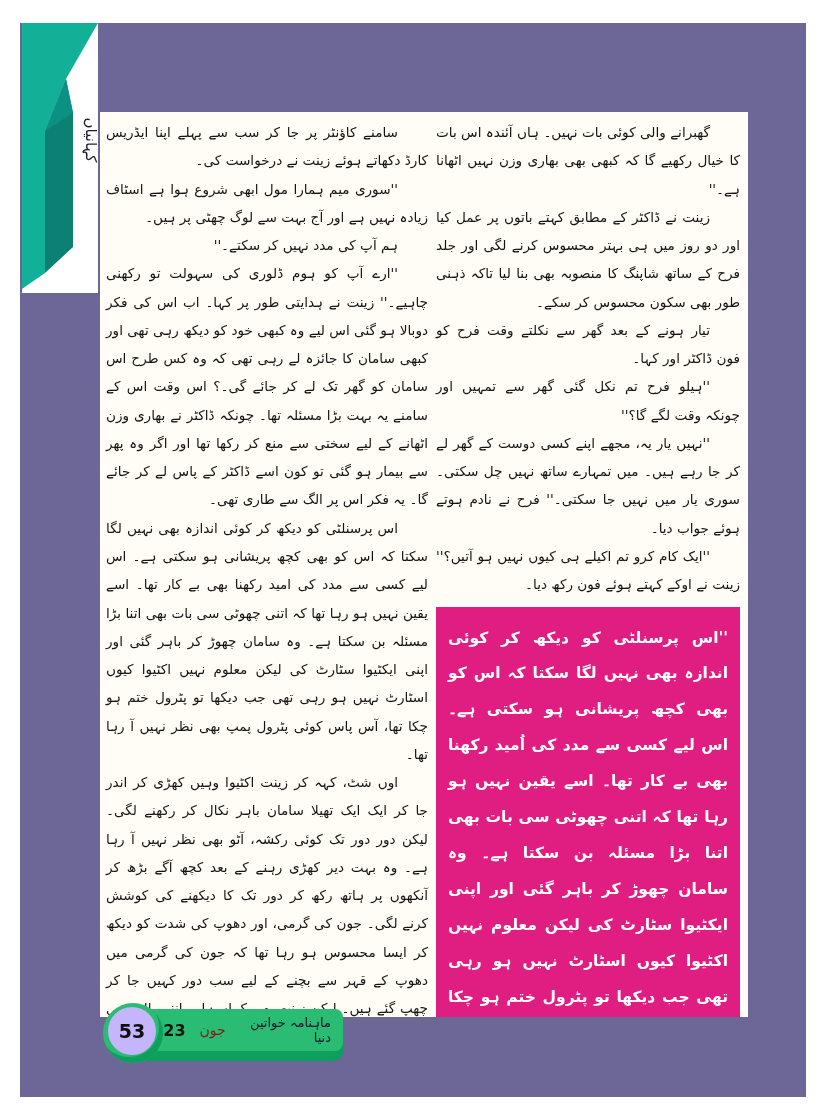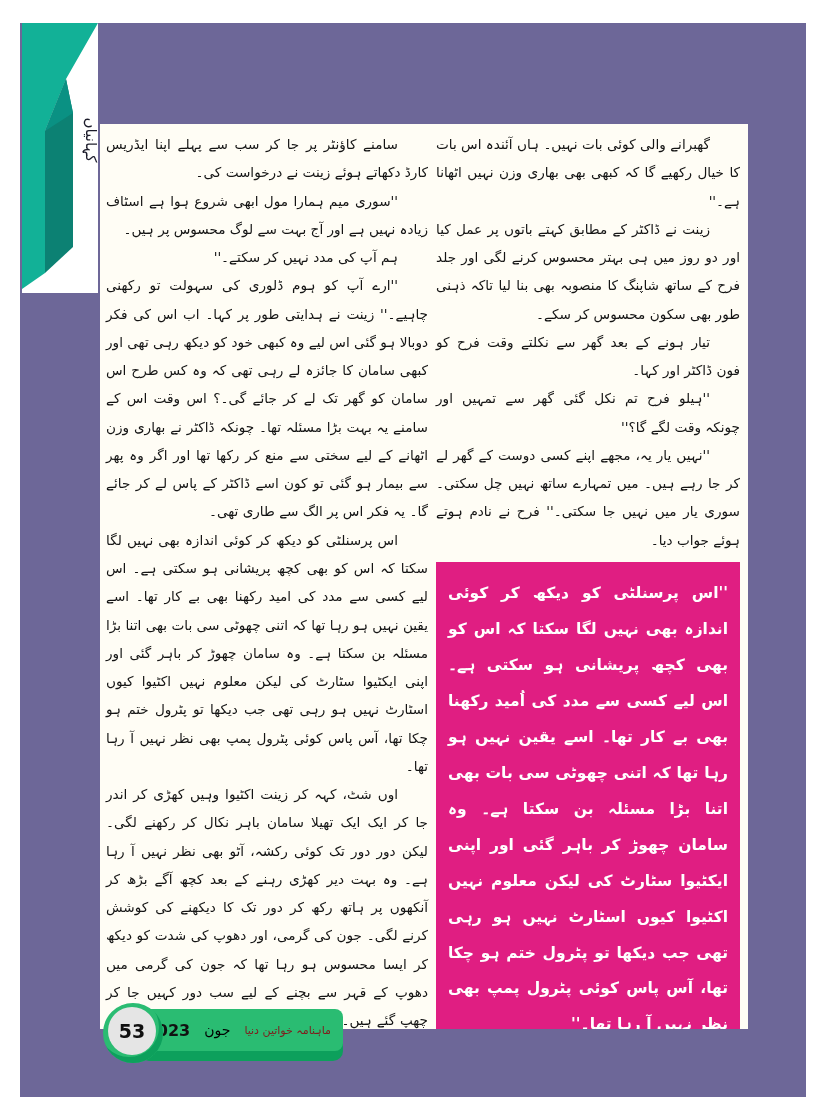--- a/index.html
+++ b/index.html
@@ -10,21 +10,21 @@
     font-family:"DejaVu Sans", sans-serif;
     overflow:hidden;
   }
   
   .purple-panel {
     position:absolute; left:20px; top:23px; width:786px; height:1074px;
     background:#6d6798;
   }
   
   .page {
-    position:absolute; left:100px; top:124px; width:648px; height:905px;
+    position:absolute; left:100px; top:112px; width:648px; height:905px;
     background:#fffdf5; overflow:hidden;
   }
   
   .corner {
     position:absolute; left:22px; top:23px; width:76px; height:270px;
     background:#ffffff;
   }
   .corner svg { display:block; }
   .side-label {
     position:absolute; top:108px; right:-16px;
@@ -54,56 +54,57 @@
   .badge-bar-shadow {
     position:absolute; left:36px; top:18px; width:204px; height:40px;
     background:#0da05c; border-radius:10px;
   }
   .badge-bar {
     position:absolute; left:26px; top:6px; width:214px; height:42px;
     background:#2abc72; border-radius:8px;
     display:flex; align-items:center; justify-content:flex-start;
     direction:rtl; padding:0 12px; gap:14px;
   }
-  .badge-bar .mag   { font-size:11px; color:#7f1d1d; }
-  .badge-bar .month { font-size:14px; color:#000000; }
+  .badge-bar .mag   { font-size:13px; color:#0f172a; }
+  .badge-bar .month { font-size:14px; color:#7f1d1d; }
   .badge-bar .year  { font-size:16px; font-weight:bold; color:#111; font-family:"DejaVu Sans", sans-serif; }
   .page-circle-outer {
     position:absolute; left:0; top:0; width:60px; height:60px; border-radius:50%;
     background:#2abc72; box-shadow:inset -4px -6px 0 #0da05c;
   }
   .page-circle {
     position:absolute; left:5px; top:4px; width:48px; height:48px; border-radius:50%;
-    background:#e5e5e5; display:flex; align-items:center; justify-content:center;
+    background:#c4b5fd; display:flex; align-items:center; justify-content:center;
     font-size:19px; font-weight:bold; color:#101010;
   }
 </style>
 </head>
 <body>
 
 <div class="purple-panel"></div>
 
 <div class="page">
 
   <div class="col col-left">
     <p>سامنے کاؤنٹر پر جا کر سب سے پہلے اپنا ایڈریس کارڈ دکھاتے ہوئے زینت نے درخواست کی۔</p>
-    <p>''سوری میم ہمارا مول ابھی شروع ہوا ہے اسٹاف زیادہ نہیں ہے اور آج بہت سے لوگ محسوس پر ہیں۔</p>
+    <p>''سوری میم ہمارا مول ابھی شروع ہوا ہے اسٹاف زیادہ نہیں ہے اور آج بہت سے لوگ چھٹی پر ہیں۔</p>
     <p>ہم آپ کی مدد نہیں کر سکتے۔''</p>
     <p>''ارے آپ کو ہوم ڈلوری کی سہولت تو رکھنی چاہیے۔'' زینت نے ہدایتی طور پر کہا۔ اب اس کی فکر دوبالا ہو گئی اس لیے وہ کبھی خود کو دیکھ رہی تھی اور کبھی سامان کا جائزہ لے رہی تھی کہ وہ کس طرح اس سامان کو گھر تک لے کر جائے گی۔؟ اس وقت اس کے سامنے یہ بہت بڑا مسئلہ تھا۔ چونکہ ڈاکٹر نے بھاری وزن اٹھانے کے لیے سختی سے منع کر رکھا تھا اور اگر وہ پھر سے بیمار ہو گئی تو کون اسے ڈاکٹر کے پاس لے کر جائے گا۔ یہ فکر اس پر الگ سے طاری تھی۔</p>
     <p>اس پرسنلٹی کو دیکھ کر کوئی اندازہ بھی نہیں لگا سکتا کہ اس کو بھی کچھ پریشانی ہو سکتی ہے۔ اس لیے کسی سے مدد کی امید رکھنا بھی بے کار تھا۔ اسے یقین نہیں ہو رہا تھا کہ اتنی چھوٹی سی بات بھی اتنا بڑا مسئلہ بن سکتا ہے۔ وہ سامان چھوڑ کر باہر گئی اور اپنی ایکٹیوا سٹارٹ کی لیکن معلوم نہیں اکٹیوا کیوں اسٹارٹ نہیں ہو رہی تھی جب دیکھا تو پٹرول ختم ہو چکا تھا، آس پاس کوئی پٹرول پمپ بھی نظر نہیں آ رہا تھا۔</p>
     <p>اوں شٹ، کہہ کر زینت اکٹیوا وہیں کھڑی کر اندر جا کر ایک ایک تھیلا سامان باہر نکال کر رکھنے لگی۔ لیکن دور دور تک کوئی رکشہ، آٹو بھی نظر نہیں آ رہا ہے۔ وہ بہت دیر کھڑی رہنے کے بعد کچھ آگے بڑھ کر آنکھوں پر ہاتھ رکھ کر دور تک کا دیکھنے کی کوشش کرنے لگی۔ جون کی گرمی، اور دھوپ کی شدت کو دیکھ کر ایسا محسوس ہو رہا تھا کہ جون کی گرمی میں دھوپ کے قہر سے بچنے کے لیے سب دور کہیں جا کر چھپ گئے ہیں۔ لیکن زینت بھی کہاں ہار ماننے والی تھی آخر کار دور سے میلی سی صافی سر پر ڈالے ایک ضعیف رکشے والا دکھائی دیا قریب آتے ہی زینت نے اس سے بات کی مول کی طرف اشارہ کرتے ہوئے کہا۔</p>
 
   </div>
 
   <div class="col col-right">
     <p>گھبرانے والی کوئی بات نہیں۔ ہاں آئندہ اس بات کا خیال رکھیے گا کہ کبھی بھی بھاری وزن نہیں اٹھانا ہے۔''</p>
     <p>زینت نے ڈاکٹر کے مطابق کہتے باتوں پر عمل کیا اور دو روز میں ہی بہتر محسوس کرنے لگی اور جلد فرح کے ساتھ شاپنگ کا منصوبہ بھی بنا لیا تاکہ ذہنی طور بھی سکون محسوس کر سکے۔</p>
     <p>تیار ہونے کے بعد گھر سے نکلتے وقت فرح کو فون ڈاکٹر اور کہا۔</p>
     <p>''ہیلو فرح تم نکل گئی گھر سے تمہیں اور چونکہ وقت لگے گا؟''</p>
     <p>''نہیں یار یہ، مجھے اپنے کسی دوست کے گھر لے کر جا رہے ہیں۔ میں تمہارے ساتھ نہیں چل سکتی۔ سوری یار میں نہیں جا سکتی۔'' فرح نے نادم ہوتے ہوئے جواب دیا۔</p>
+    <p>''ایک کام کرو تم اکیلے ہی کیوں نہیں ہو آتیں؟'' زینت نے اوکے کہتے ہوئے فون رکھ دیا۔</p>
 
     <div class="pullquote">''اس پرسنلٹی کو دیکھ کر کوئی اندازہ بھی نہیں لگا سکتا کہ اس کو بھی کچھ پریشانی ہو سکتی ہے۔ اس لیے کسی سے مدد کی اُمید رکھنا بھی بے کار تھا۔ اسے یقین نہیں ہو رہا تھا کہ اتنی چھوٹی سی بات بھی اتنا بڑا مسئلہ بن سکتا ہے۔ وہ سامان چھوڑ کر باہر گئی اور اپنی ایکٹیوا سٹارٹ کی لیکن معلوم نہیں اکٹیوا کیوں اسٹارٹ نہیں ہو رہی تھی جب دیکھا تو پٹرول ختم ہو چکا تھا، آس پاس کوئی پٹرول پمپ بھی نظر نہیں آ رہا تھا۔''</div>
 
   </div>
 </div>
 
 <div class="corner">
   <svg width="76" height="270" viewBox="0 0 76 270">
     <polygon points="0,0 76,0 44,56 23,108 23,250 0,266" fill="#12b197"></polygon>
     <polygon points="44,56 23,108 23,250 51,224 51,90" fill="#0c8173"></polygon>

